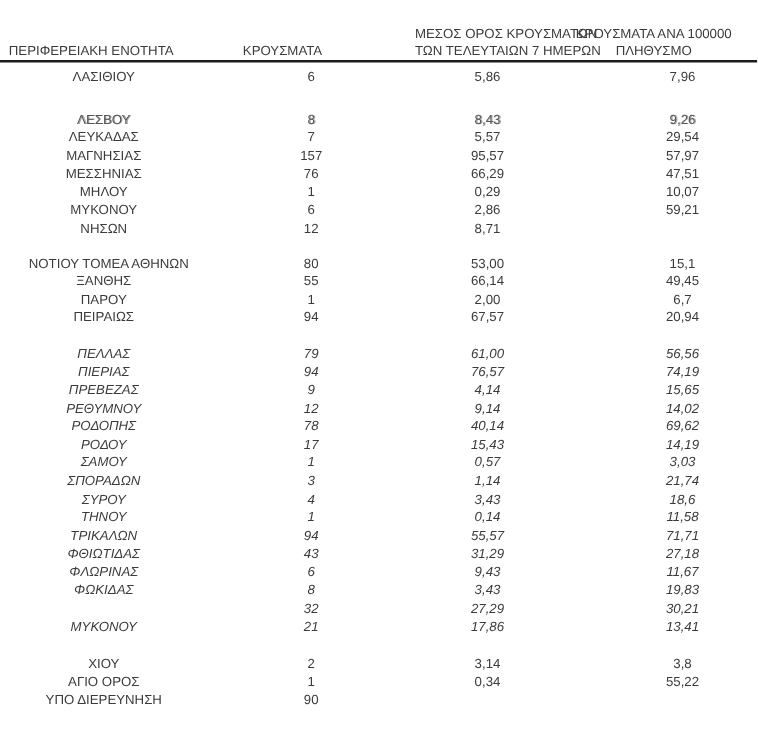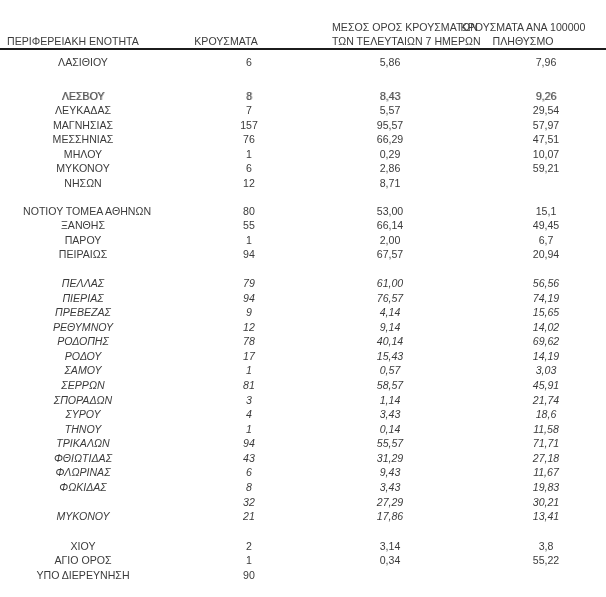--- a/index.html
+++ b/index.html
@@ -165,26 +165,20 @@
     <div class="cell c3">15,43</div>
     <div class="cell c4">14,19</div>
   </div>
         <div class="grid row">
     <div class="cell c1">ΣΑΜΟΥ</div>
     <div class="cell c2">1</div>
     <div class="cell c3">0,57</div>
     <div class="cell c4">3,03</div>
   </div>
         <div class="grid row">
-    <div class="cell c1">ΣΕΡΡΩΝ</div>
-    <div class="cell c2">81</div>
-    <div class="cell c3">58,57</div>
-    <div class="cell c4">45,91</div>
-  </div>
-        <div class="grid row">
     <div class="cell c1">ΣΠΟΡΑΔΩΝ</div>
     <div class="cell c2">3</div>
     <div class="cell c3">1,14</div>
     <div class="cell c4">21,74</div>
   </div>
         <div class="grid row">
     <div class="cell c1">ΣΥΡΟΥ</div>
     <div class="cell c2">4</div>
     <div class="cell c3">3,43</div>
     <div class="cell c4">18,6</div>

